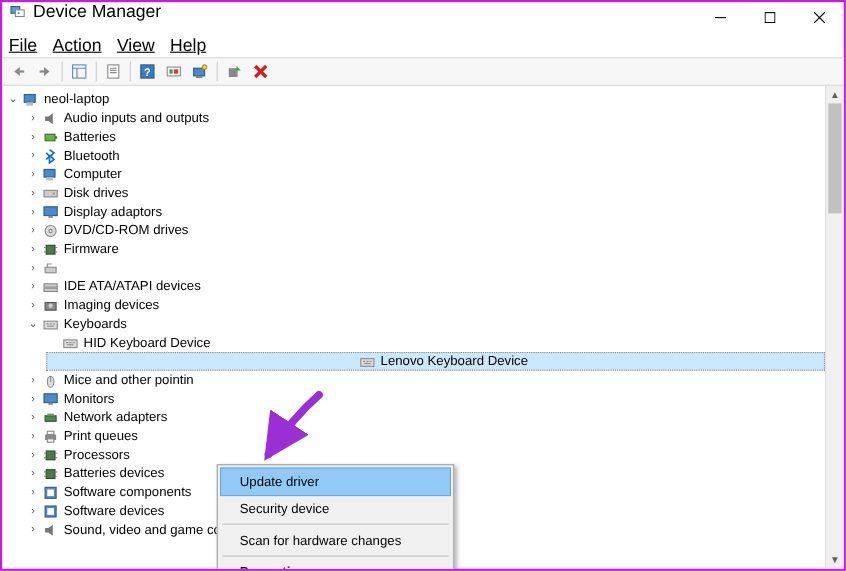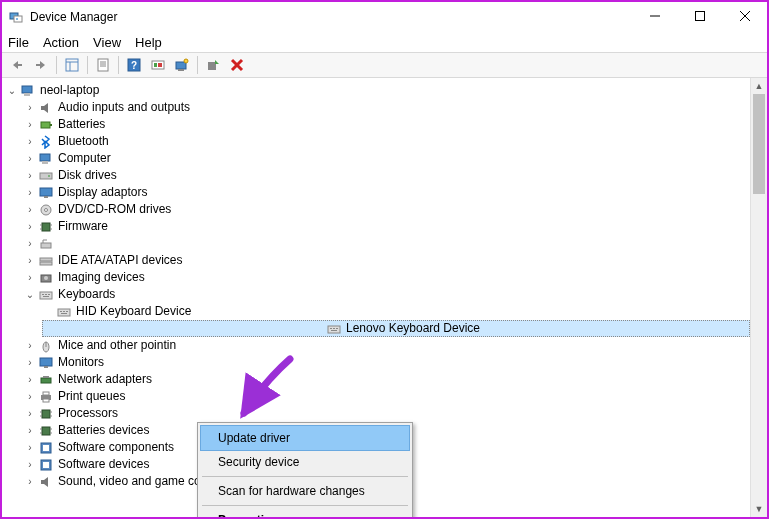--- a/index.html
+++ b/index.html
@@ -1,24 +1,24 @@
 <!DOCTYPE html>
 <html><head>
 <meta charset="utf-8">
 <style>
   * { box-sizing: border-box; margin: 0; padding: 0; font-family: "Segoe UI", Tahoma, sans-serif; }
   html, body { width: 769px; height: 519px; overflow: hidden; }
   .window { width: 769px; height: 519px; border: 2px solid #c21edc; background: #fff; display: flex; flex-direction: column; position: relative; }
-  .titlebar { height: 30px; display: flex; align-items: center; padding: 0 0 0 6px; font-size: 12px; color: #000; }
+  .titlebar { height: 30px; display: flex; padding: 0 0 0 6px; font-size: 16px; color: #000; }
   .titlebar .app-icon { width: 16px; height: 16px; margin-right: 6px; display:flex; align-items:center; justify-content:center;}
   .titlebar .title { flex: 1; }
   .win-controls { display: flex; height: 100%; }
   .win-btn { width: 45px; height: 28px; display: flex; align-items: center; justify-content: center; font-size: 14px; color: #000; cursor: default; }
   .win-btn svg { pointer-events:none; }
-  .menubar { height: 20px; display: flex; align-items: center; padding: 0 6px; font-size: 13px; gap: 14px; }
+  .menubar { height: 20px; display: flex; align-items: center; padding: 0 6px; font-size: 16px; gap: 14px; text-decoration: underline; }
   .menubar span { cursor: default; }
   .toolbar { height: 26px; border-top: 1px solid #d9d9d9; border-bottom: 1px solid #d9d9d9; display: flex; align-items: center; padding: 0 4px; gap: 2px; background: #f7f7f7;}
   .tb-btn { width: 22px; height: 22px; display:flex; align-items:center; justify-content:center; border:1px solid transparent;}
   .tb-sep { width: 1px; height: 18px; background: #ccc; margin: 0 2px; }
   .content { flex: 1; display: flex; overflow: hidden; position: relative; }
   .tree { flex: 1; overflow: hidden; font-size: 12px; padding: 4px 0 0 2px; line-height: 17px; }
   .tree ul { list-style: none; padding-left: 18px; }
   .tree > ul { padding-left: 2px; }
   .row { display: flex; align-items: center; height: 17px; white-space: nowrap; }
   .row .exp { width: 12px; height: 12px; margin-right: 2px; display:flex; align-items:center; justify-content:center; color:#595959; font-size:10px;}

